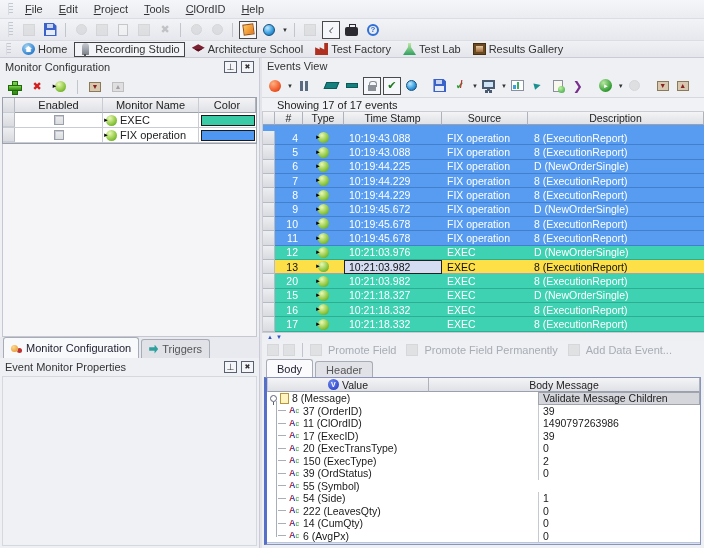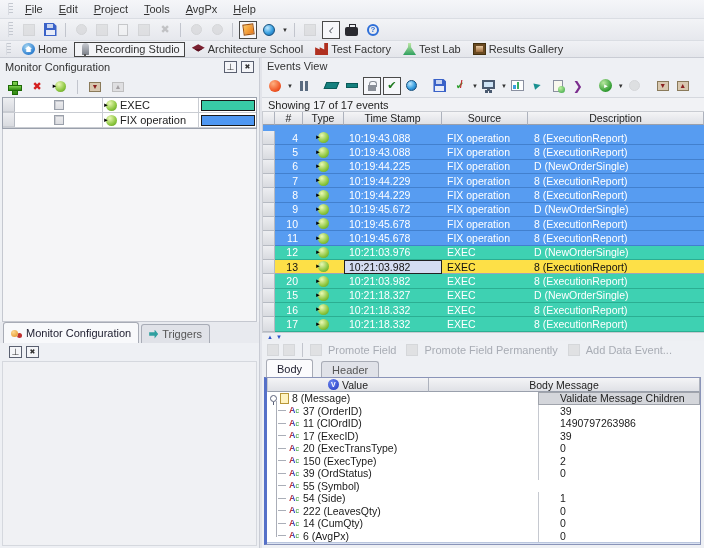--- a/index.html
+++ b/index.html
@@ -102,21 +102,21 @@
   .mc-empty{height:193px;margin:0 2px;border:1px solid #C5C8D0;border-top:none;background:#F5F5F7}
   .btabs{height:21px;display:flex;align-items:flex-end;padding-left:3px;gap:2px;background:#E8EAEF}
   .btab{display:flex;align-items:center;gap:4px;height:19px;padding:0 7px;border:1px solid #A8ACB6;border-bottom:none;border-radius:3px 3px 0 0;background:#E0E2E8;color:#555}
   .btab.selected{background:#F8F9FB;color:#223;height:21px}
   .ticon-people{width:7px;height:7px;border-radius:50%;background:radial-gradient(circle at 35% 30%,#FFD890,#E09020);box-shadow:5px 2px 0 -1px #C03030;margin-right:4px}
   .ticon-trigger{width:9px;height:9px;background:#2FA0A0;clip-path:polygon(0 30%,60% 30%,60% 0,100% 50%,60% 100%,60% 70%,0 70%)}
   .props-empty{flex:1;margin:0 2px 2px;background:#F0F1F4;border:1px solid #D5D8DE}
 
   
   .ev-toolbar{height:24px;display:flex;align-items:center;gap:2px;padding:0 4px;border-bottom:1px solid #D5D8DE}
-  .ev-status{height:14px;display:flex;align-items:center;padding:0 6px;background:#F1F2F5;border-bottom:1px solid #C9CCD2;color:#222}
+  .ev-status{height:14px;display:flex;align-items:center;padding:0 15px;background:#F1F2F5;border-bottom:1px solid #C9CCD2;color:#222}
   .ev-table{height:220px;background:#fff;overflow:hidden;border-left:1px solid #C9CCD2}
   .ev-hdr{display:flex;height:13px;font-size:10.5px}
   .ev-hdr .th{height:13px}
   .h-rh{width:12px;flex:none;background:linear-gradient(#F4F4F6,#DFE1E6);border-right:1px solid #ADB2BD;border-bottom:1px solid #9AA0AC}
   .c-num{width:28px;flex:none;justify-content:flex-end;padding-right:5px}
   .c-type{width:41px;flex:none;justify-content:center}
   .c-time{width:98px;flex:none;padding-left:5px}
   .c-src{width:86px;flex:none;padding-left:5px}
   .c-desc{flex:1;padding-left:6px}
   .ev-hdr .c-num,.ev-hdr .c-type,.ev-hdr .c-time,.ev-hdr .c-src,.ev-hdr .c-desc{justify-content:center;padding:0}
@@ -126,28 +126,28 @@
   .row-exec{background:#3ED1B2}.row-exec .cell:not(.rowhdr){border-bottom:1px solid #2BAE92}
   .row-selected{background:#fde047;color:#111}.row-selected .cell:not(.rowhdr){border-bottom:1px solid #9AA4BC}
   .row-selected .c-time{outline:1px solid #222;outline-offset:-1px;background:#D4DDF2}
   .row-partial{height:6px;overflow:hidden}
   .hsplit{height:9px;background:#EDEFF3;display:flex;align-items:center;padding-left:5px;gap:3px;border-top:1px solid #C9CCD2}
   .hsplit span{font-size:6px;color:#2F55C8;line-height:1}
 
   
   .dt-toolbar{height:18px;display:flex;align-items:center;gap:4px;padding:0 5px;color:#A8ACB4}
   .dt-toolbar .lbl{margin:0 6px 0 2px}
-  .dt-tabs{height:18px;display:flex;align-items:flex-end;padding-left:4px;gap:8px}
+  .dt-tabs{height:18px;display:flex;align-items:flex-end;padding-left:4px;gap:2px}
   .dtab{height:16px;padding:0 10px;display:flex;align-items:center;border:1px solid #A8ACB6;border-bottom:none;border-radius:3px 3px 0 0;background:#E0E2E8;color:#555}
   .dtab.selected{background:#FBFBFD;color:#223;height:18px}
   .dt-tree{flex:1;margin:0 3px 3px 2px;border:1px solid #8A94B8;border-left:3px solid #5570C8;background:#fff;display:flex;flex-direction:column;overflow:hidden}
   .dt-hdr{display:flex;height:14px;font-size:10.5px}
   .dt-hdr .th{height:14px}
   .bm{width:271px;flex:none}
-  .val{flex:1;border-left:1px solid #C6C9D0;padding-left:21px}
+  .val{flex:1;border-left:1px solid #C6C9D0;padding-left:4px}
   .dt-hdr .bm,.dt-hdr .val{justify-content:center;padding:0;gap:3px}
   .vcirc{width:11px;height:11px;border-radius:50%;background:radial-gradient(circle at 35% 30%,#6A85F0,#2338C0);color:#fff;font-size:7px;font-weight:bold;display:flex;align-items:center;justify-content:center}
   .dt-row{display:flex;height:12.5px;font-size:10.5px;color:#1A1A1A}
   .dt-row .bm{display:flex;align-items:center;padding-left:2px;gap:3px;overflow:hidden;white-space:nowrap}
   .dt-row .val{display:flex;align-items:center;overflow:hidden;white-space:nowrap}
   .valhdr{background:#D4D6DB;border:1px solid #A0A4AC;color:#222}
   .expander{width:7px;height:7px;border:1px solid #5A6078;border-radius:50%;position:relative;flex:none;margin-left:1px}
   .expander::after{content:'';position:absolute;left:2px;top:6px;width:1px;height:4px;background:#5A6078}
   .doc{width:9px;height:11px;background:#FFF3C0;border:1px solid #B8973A;flex:none}
   .dt-rows{position:relative}
@@ -158,21 +158,21 @@
   .ac i{color:#2A9A2A;font-style:normal;font-size:7px}
   .tree-bottom{height:6px;background:#DAE2F2;border-top:1px solid #BAC6DE;margin-top:auto}
 </style>
 </head>
 <body>
 
 <div class="menubar">
   <span class="grip"></span>
   <span>
     
-  <span class="menu-item">File</span><span class="menu-item">Edit</span><span class="menu-item">Project</span><span class="menu-item">Tools</span><span class="menu-item">AvgPx</span><span class="menu-item">Help</span></span>
+  <span class="menu-item">File</span><span class="menu-item">Edit</span><span class="menu-item">Project</span><span class="menu-item">Tools</span><span class="menu-item">ClOrdID</span><span class="menu-item">Help</span></span>
 </div>
 
 <div class="toolbar">
   <span class="grip"></span>
   <span class="ibtn dim">
       <span class="gbox"></span>
     </span>
   <span class="ibtn">
       <span class="floppy"></span>
     </span>
@@ -278,20 +278,26 @@
         </span>
       <span class="sep"></span>
       <span class="ibtn">
           <span class="iobox">▼</span>
         </span>
       <span class="ibtn dim">
           <span class="iobox">▲</span>
         </span>
     </div>
     <div class="mc-table">
+      <div class="trow">
+        <div class="cell rowhdr th"></div>
+        <div class="cell th mc-c1">Enabled</div>
+        <div class="cell th mc-c2" style="justify-content:center;padding-left:0">Monitor Name</div>
+        <div class="cell th mc-c3">Color</div>
+      </div>
       <div>
 
           <div class="trow mc-row">
             <div class="cell rowhdr"></div>
             <div class="cell mc-c1">
               <span class="checkbox"></span>
             </div>
             <div class="cell mc-c2">
               <span class="sphere"></span>
               <span>EXEC</span>
@@ -321,20 +327,21 @@
       <span class="btab selected">
         <span class="ticon-people"></span>
         <span>Monitor Configuration</span>
       </span>
       <span class="btab">
         <span class="ticon-trigger"></span>
         <span>Triggers</span>
       </span>
     </div>
     <div class="panel-hd">
+      <span class="t">Event Monitor Properties</span>
       <span class="winbtn pinbtn">⊥</span>
       <span class="winbtn">✖</span>
     </div>
     <div class="props-empty"></div>
   </div>
 
   <div class="vsplit"></div>
 
   <div class="right">
     <div class="panel-hd" style="height:16px">

